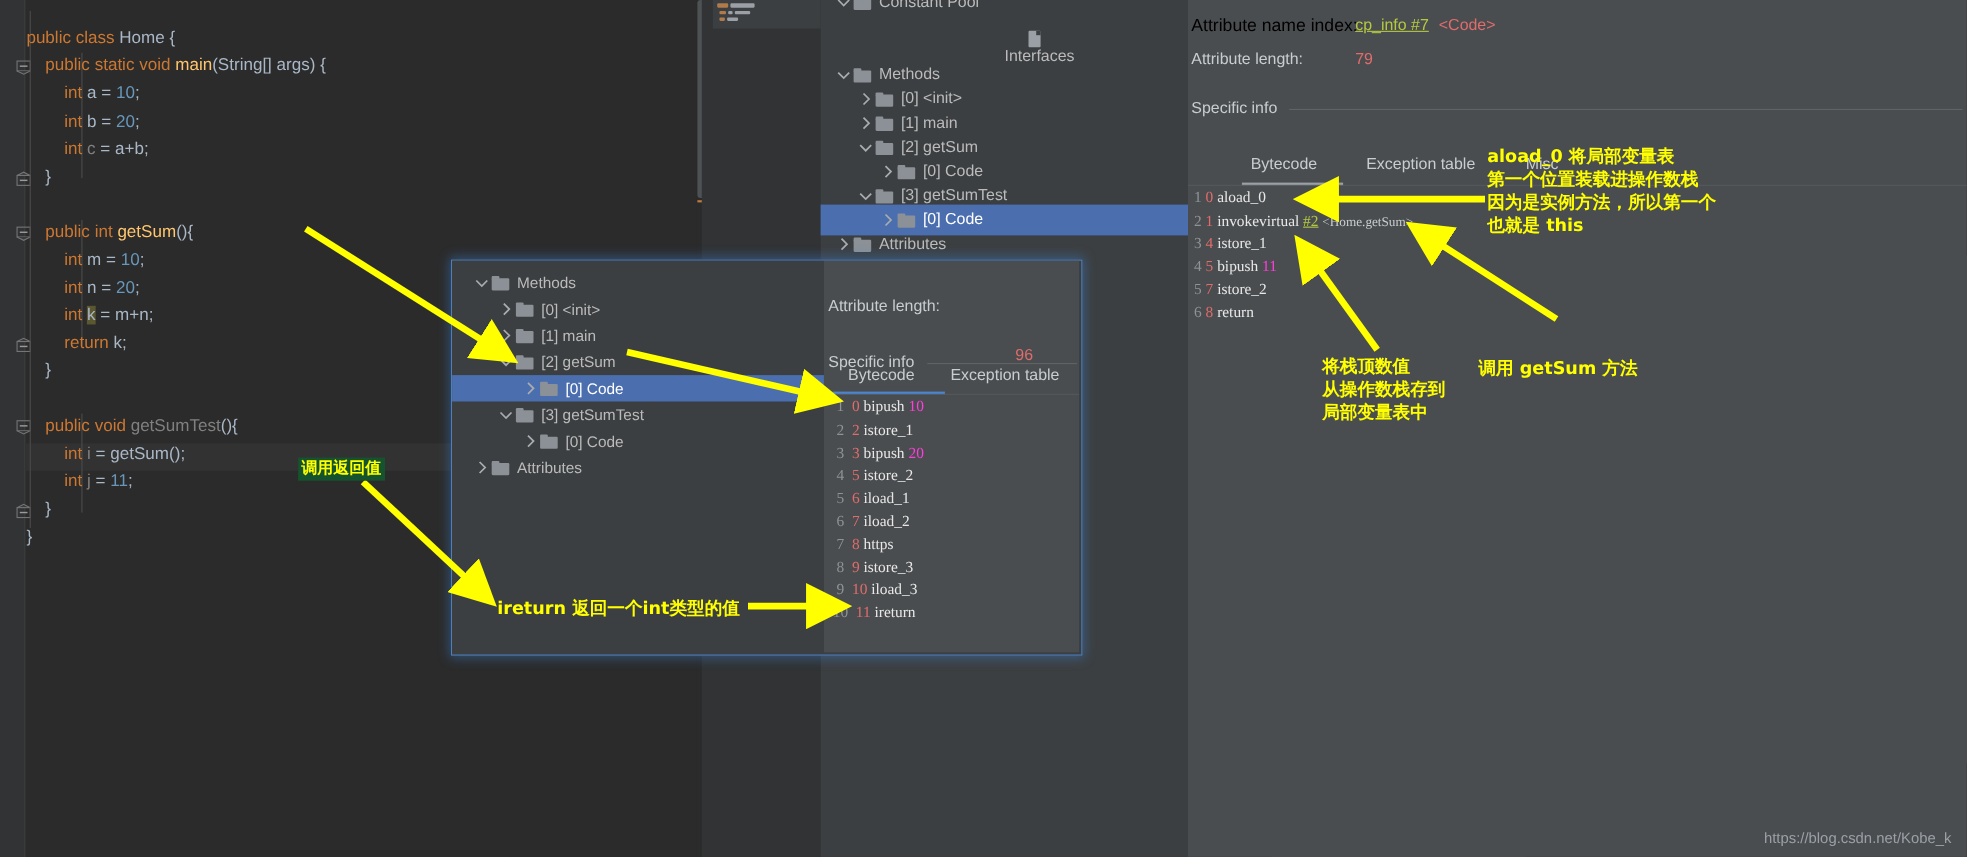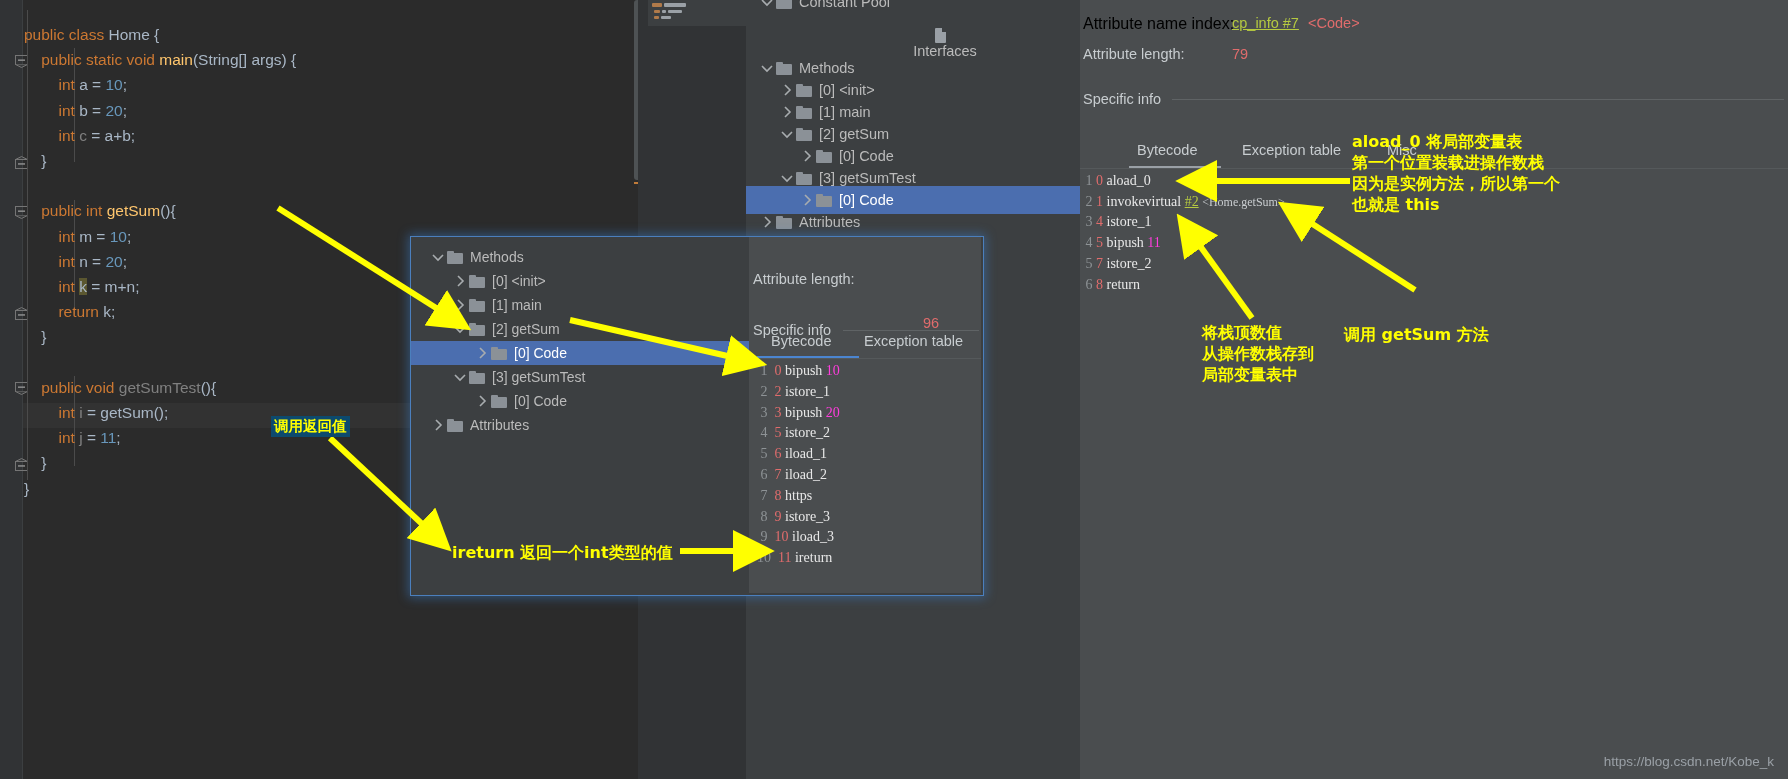--- a/index.html
+++ b/index.html
@@ -452,21 +452,21 @@
 
   <line x1="680" y1="551" x2="752" y2="551" stroke="#ffff00" stroke-width="6" marker-end="url(#ah)"></line>
 
   <line x1="1350" y1="181" x2="1198" y2="181" stroke="#ffff00" stroke-width="6" marker-end="url(#ah)"></line>
 
   <line x1="1252" y1="318" x2="1190" y2="232" stroke="#ffff00" stroke-width="6" marker-end="url(#ah)"></line>
 
   <line x1="1415" y1="290" x2="1297" y2="214" stroke="#ffff00" stroke-width="6" marker-end="url(#ah)"></line>
 </svg>
 
-<div class="note-sm" style="left:271px;top:416px;background:#0c4a6e;padding:1px 3px;">调用返回值</div>
+<div class="note-sm" style="left:271px;top:416px;background:#14532d;padding:1px 3px;">调用返回值</div>
 <div class="note" style="left:452px;top:542px;">ireturn 返回一个int类型的值</div>
 <div class="note" style="left:1352px;top:131px;">aload_0 将局部变量表
 第一个位置装载进操作数栈
 因为是实例方法，所以第一个
 也就是 this</div>
 <div class="note" style="left:1202px;top:322px;">将栈顶数值
 从操作数栈存到
 局部变量表中</div>
 <div class="note" style="left:1344px;top:324px;">调用 getSum 方法</div>
 

